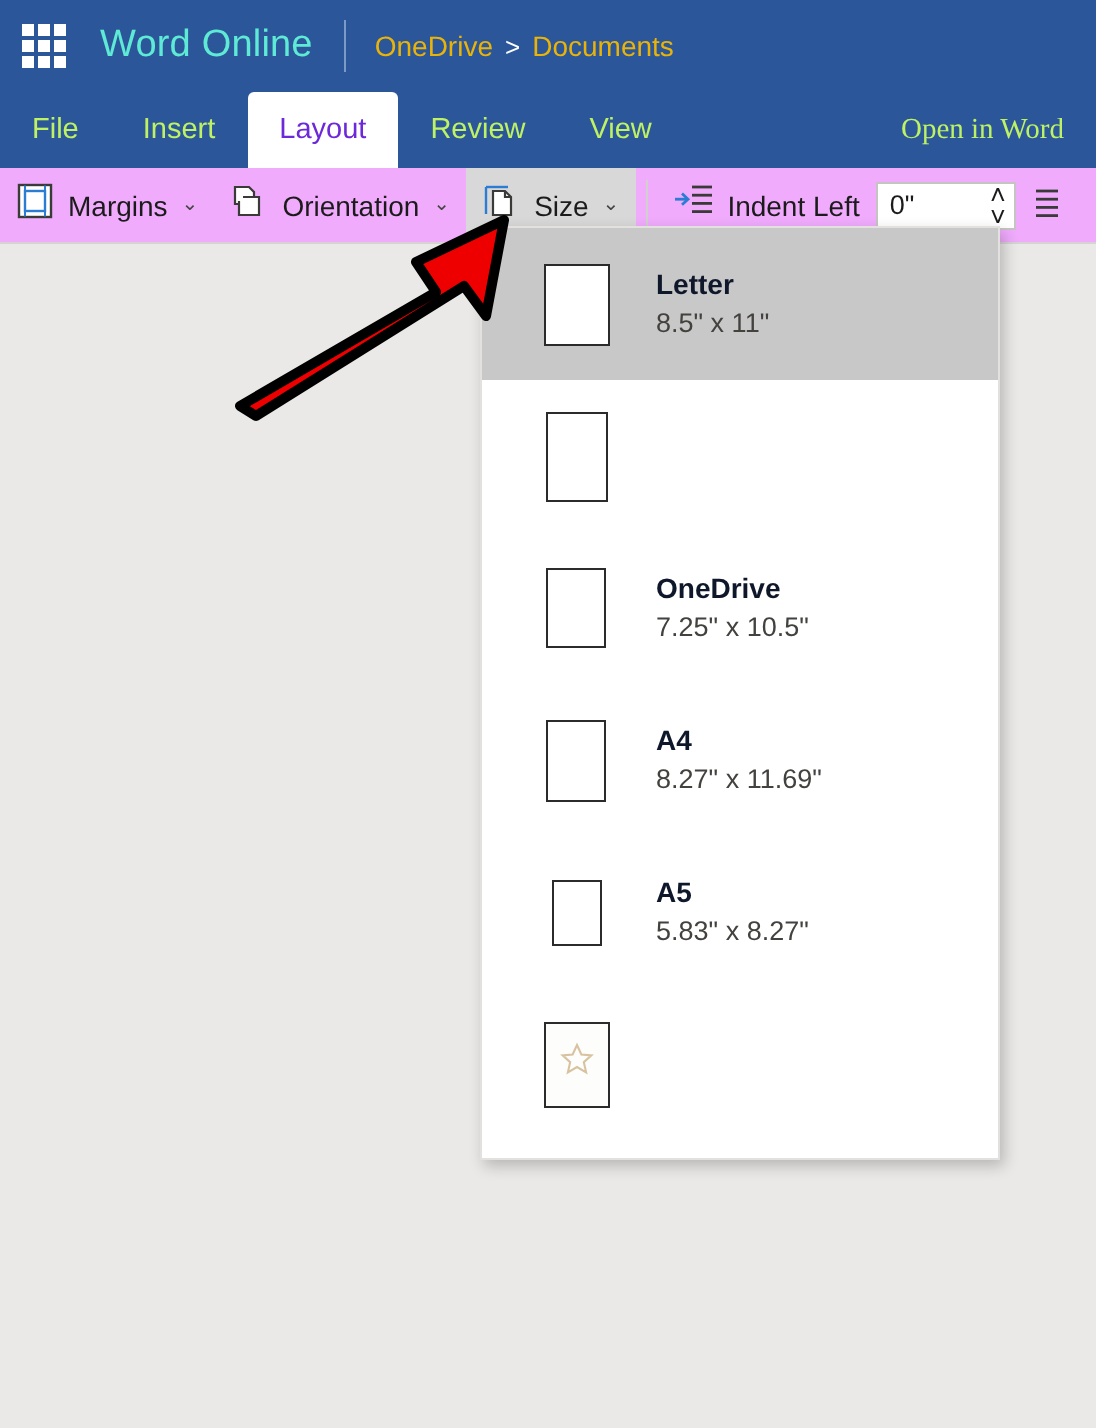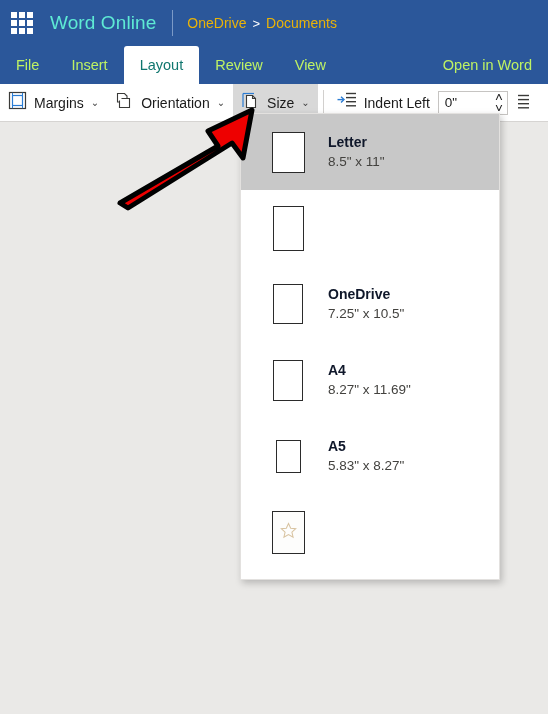--- a/index.html
+++ b/index.html
@@ -65,31 +65,31 @@
   .tab {
     display: flex; align-items: center;
     padding: 0 16px;
     color: #bef264;
     font-size: 14.5px;
     white-space: nowrap;
     cursor: pointer;
   }
   .tab.active {
     background: #ffffff;
-    color: #0f766e;
+    color: #6d28d9;
     border-top-left-radius: 3px;
     border-top-right-radius: 3px;
   }
-  .tab.right { margin-left: auto; padding-right: 16px; }
+  .tab.right { margin-left: auto; padding-right: 16px; font-family: Liberation Serif, serif; }
 
   
   .ribbon {
     position: absolute; left: 0; top: 84px;
     width: 548px; height: 38px;
-    background: #ffffff;
+    background: #f0abfc;
     border-bottom: 1px solid #d6d4d2;
     display: flex; align-items: center;
   }
   .cmd {
     display: flex; align-items: center;
     height: 38px;
     padding: 0 8px;
     cursor: pointer;
     white-space: nowrap;
   }

